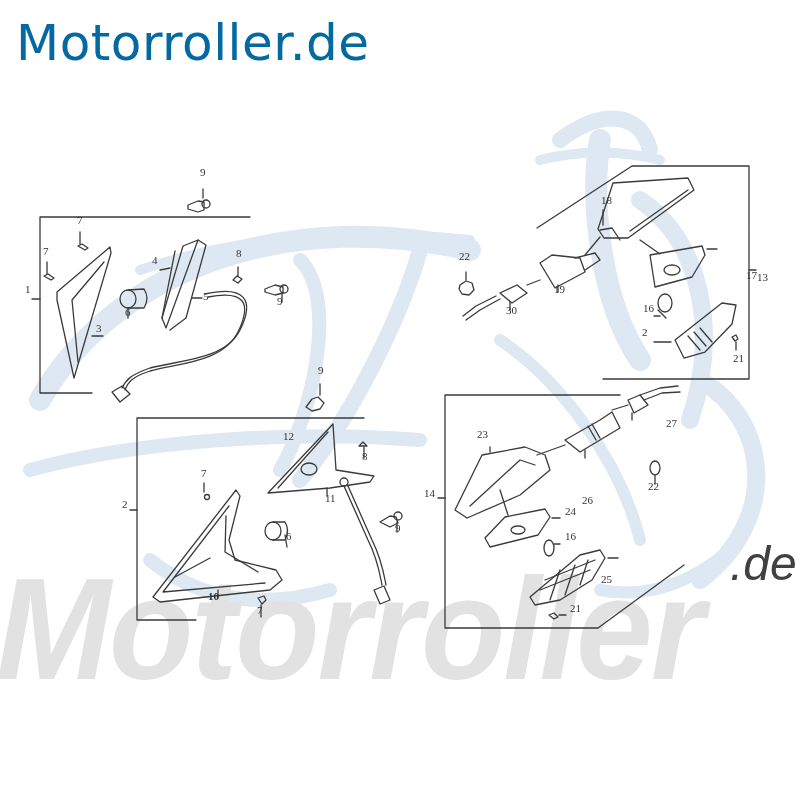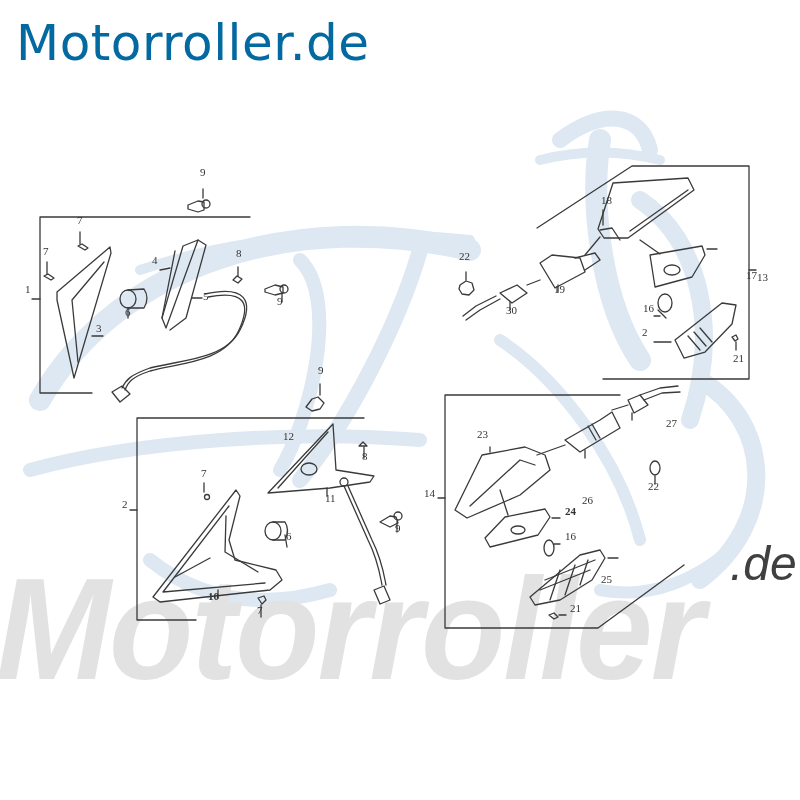--- a/index.html
+++ b/index.html
@@ -300,17 +300,17 @@
     <span class="lbl" style="left: 554px; top: 284px;">19</span>
     <span class="lbl" style="left: 506px; top: 305px;">30</span>
     <span class="lbl" style="left: 643px; top: 303px;">16</span>
     <span class="lbl" style="left: 642px; top: 327px;">2</span>
     <span class="lbl" style="left: 733px; top: 353px;">21</span>
     <span class="lbl" style="left: 626px; top: 418px; margin-left: 40px;">27</span>
     <span class="lbl" style="left: 477px; top: 429px;">23</span>
     <span class="lbl" style="left: 582px; top: 449px; margin-top: 46px;">26</span>
     <span class="lbl" style="left: 648px; top: 481px;">22</span>
     <span class="lbl" style="left: 424px; top: 488px;">14</span>
-    <span class="lbl" style="left: 565px; top: 506px; font-weight: bold;">24</span>
+    <span class="lbl" style="left: 565px; top: 506px;">24</span>
     <span class="lbl" style="left: 565px; top: 531px;">16</span>
     <span class="lbl" style="left: 601px; top: 546px; margin-top: 28px;">25</span>
     <span class="lbl" style="left: 570px; top: 603px;">21</span>
   </div>
 
 </body></html>

